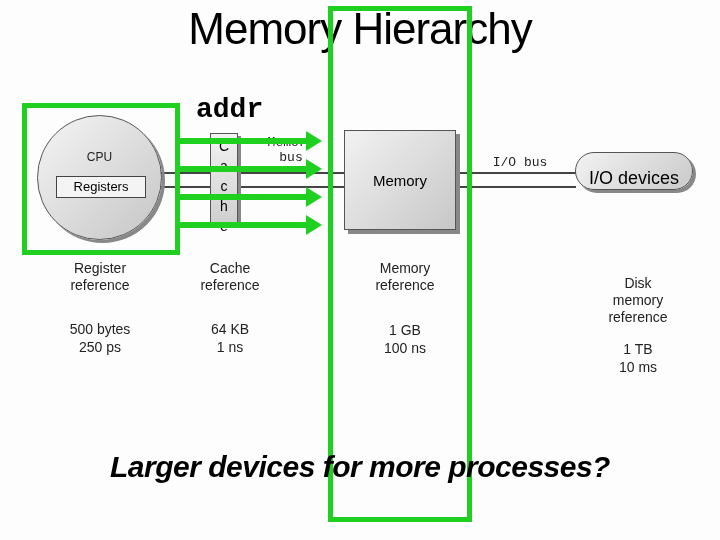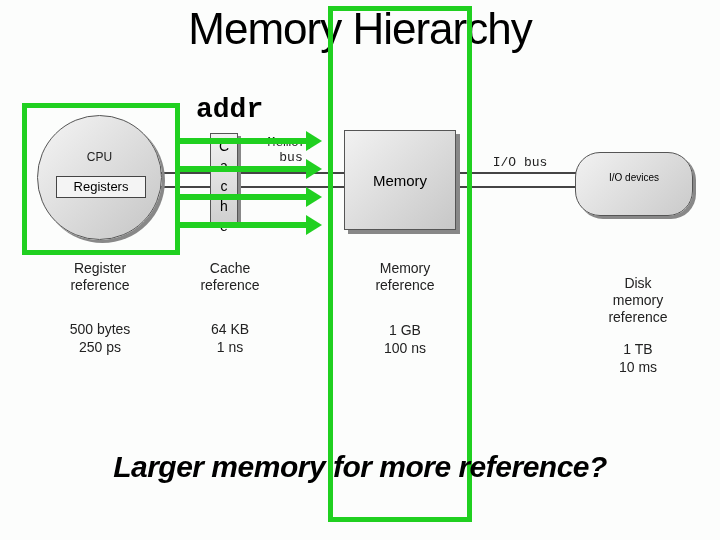--- a/index.html
+++ b/index.html
@@ -103,27 +103,27 @@
     font-family: Arial, sans-serif;
     font-size: 15px;
     text-align: center;
     line-height: 100px;
   }
   .io-block {
     position: absolute;
     left: 575px;
     top: 152px;
     width: 118px;
-    height: 64px;
+    height: 38px;
     background: linear-gradient(135deg,#f2f2f2,#cacaca);
     border: 1px solid #555;
     border-radius: 25px;
     box-shadow: 3px 3px 0 #888;
     font-family: Arial, sans-serif;
-    font-size: 10px;
+    font-size: 18px;
     text-align: center;
     line-height: 50px;
   }
   
   .bus {
     position: absolute;
     height: 2px;
     background: #444;
   }
   .bus-label {
@@ -236,13 +236,13 @@
 
 <div class="hl-box" style="left:22px; top:103px; width:158px; height:152px;"></div>
 
 <div class="hl-box" style="left:328px; top:6px; width:144px; height:516px;"></div>
 
 <div class="green-arrow" style="left:180px; top:138px; width:128px;"></div>
 <div class="green-arrow" style="left:180px; top:166px; width:128px;"></div>
 <div class="green-arrow" style="left:180px; top:194px; width:128px;"></div>
 <div class="green-arrow" style="left:180px; top:222px; width:128px;"></div>
 
-<div class="subtitle">Larger memory for more reference?</div>
+<div class="subtitle">Larger devices for more processes?</div>
 
 </body></html>

